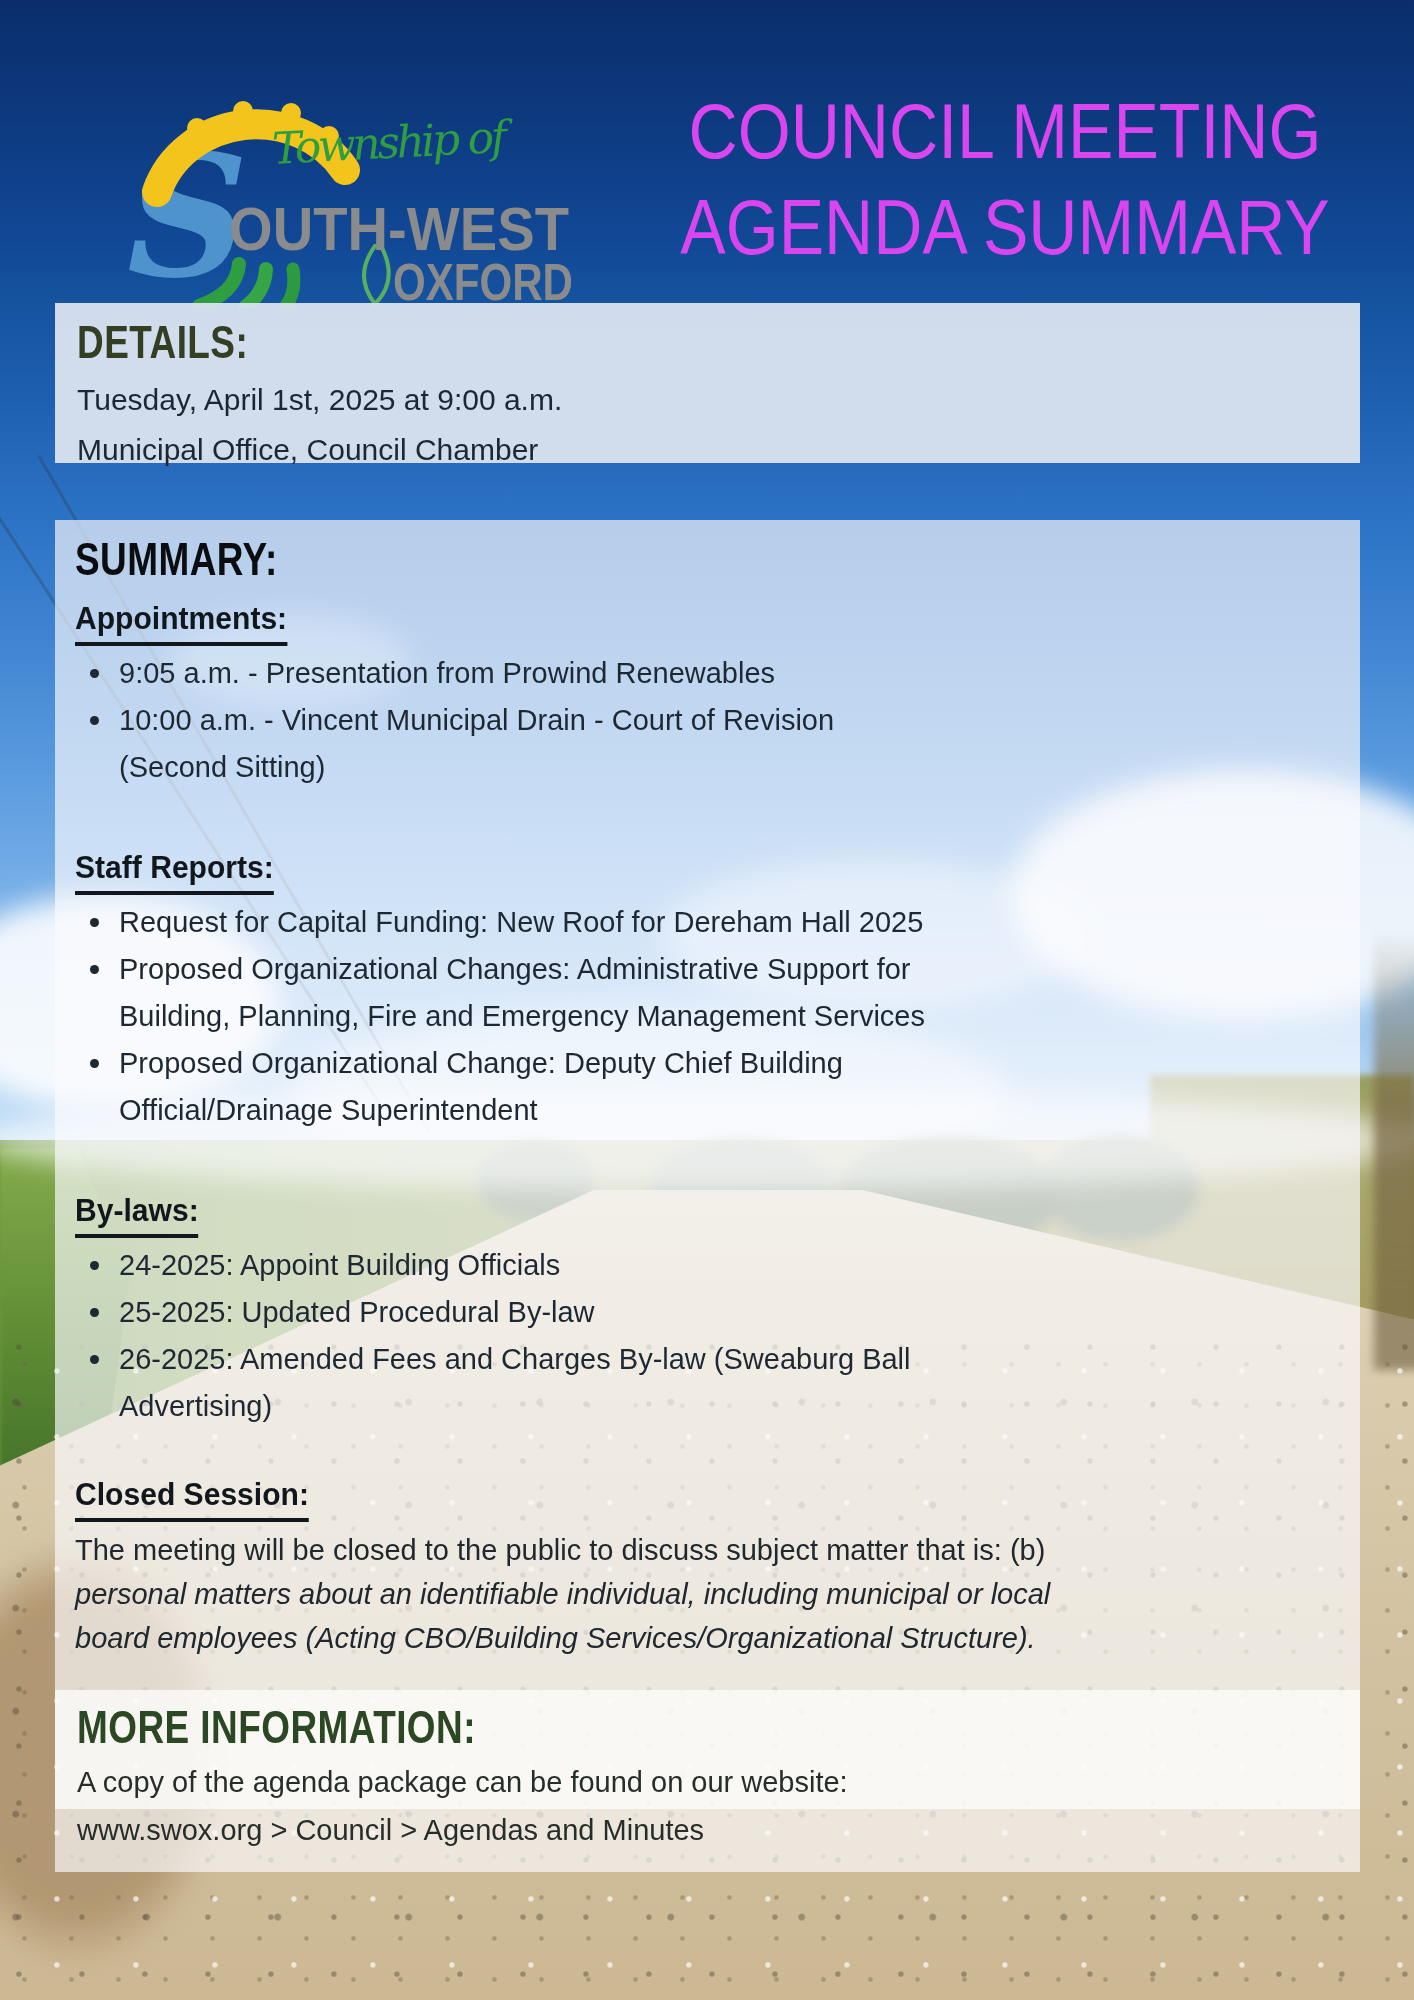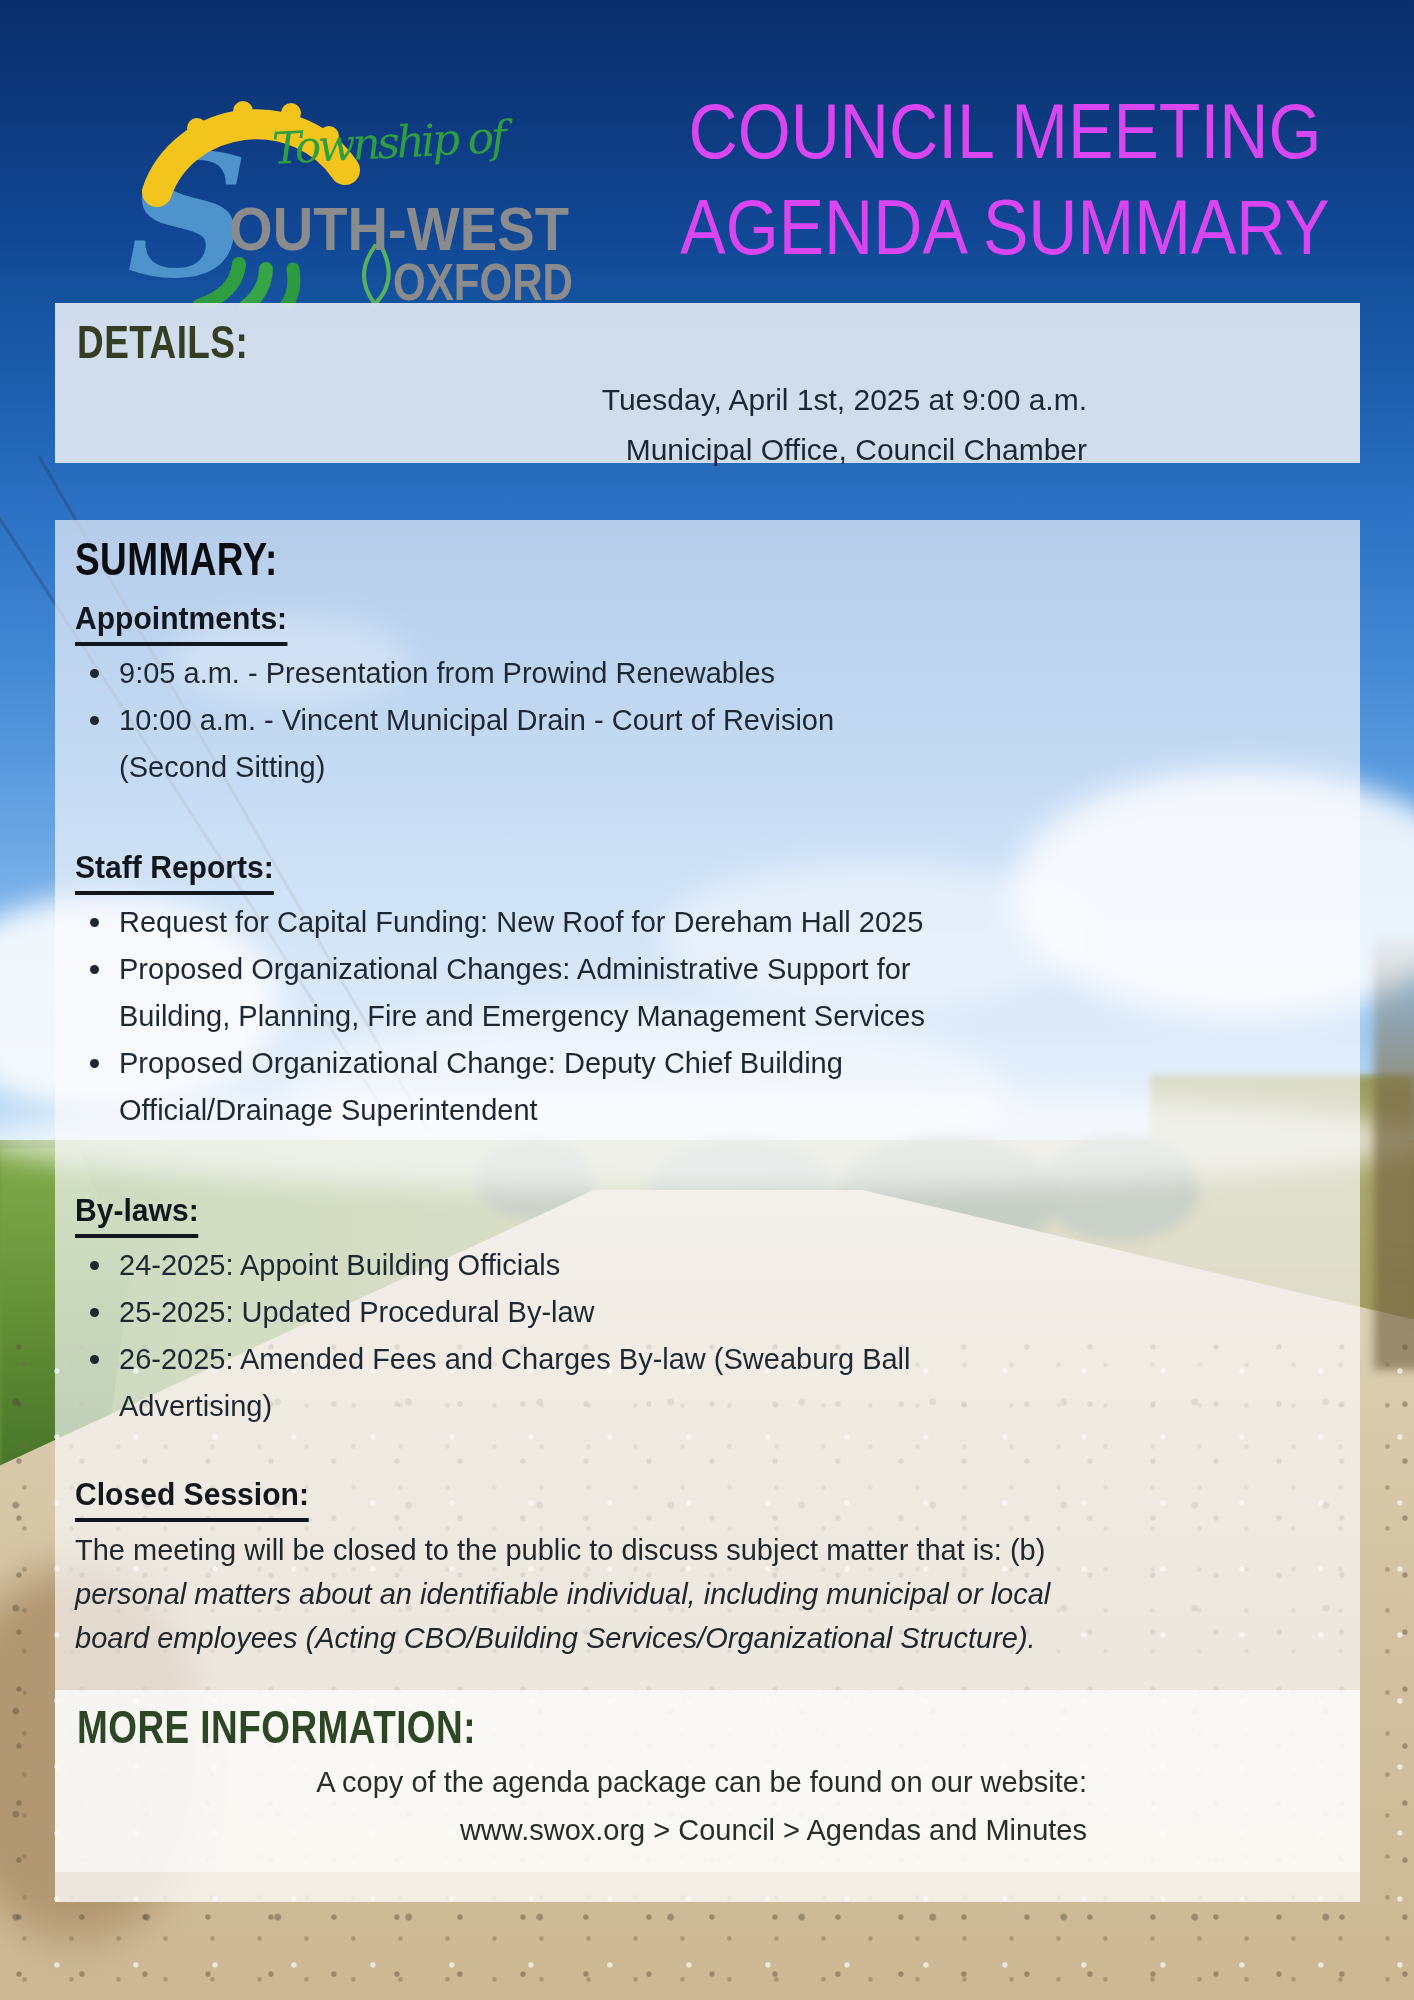--- a/index.html
+++ b/index.html
@@ -61,30 +61,30 @@
     color:#d946ef;font-size:74px;font-weight:400;line-height:96px;}
   .title .tline{display:block;transform:scaleX(.92) scaleY(1.04);}
 
   .logo{position:absolute;left:103px;top:66px;}
 
   .box{position:absolute;left:55px;width:1305px;box-sizing:border-box;}
   .details-box{top:303px;height:160px;background:rgba(217,226,238,.96);
     padding:16px 30px 0 22px;}
   .summary-box{top:520px;height:1352px;background:rgba(250,251,253,.67);
     padding:16px 30px 0 20px;}
-  .moreinfo-box{top:1690px;height:212px;background:rgba(252,252,250,.78);
+  .moreinfo-box{top:1690px;height:119px;background:rgba(252,252,250,.78);
     padding:14px 30px 0 22px;}
 
   .h-big{display:inline-block;font-weight:700;font-size:42px;line-height:48px;
     letter-spacing:.5px;transform:scaleX(.88) scaleY(1.1);transform-origin:left center;}
   .h-details{color:#333e23;}
   .h-summary{color:#0b0d10;}
   .h-moreinfo{color:#2c4723;}
 
-  .center-lines{width:1010px;text-align:right;color:#1d2733;}
+  .center-lines{width:1010px;text-align:left;color:#1d2733;}
   .details-lines{margin-top:8px;font-size:30px;line-height:50px;}
   .moreinfo-lines{margin-top:6px;font-size:29px;line-height:48px;color:#272e2a;}
 
   .subhead{font-size:31px;line-height:42px;font-weight:700;color:#12171d;margin:0 0 4px 0;}
   .subhead span{display:inline-block;border-bottom:4px solid #12171d;padding-bottom:2px;
     transform:scaleX(.97);transform-origin:left center;}
   .blist{list-style:none;margin:0;padding:0;width:870px;
     font-size:29px;line-height:47px;color:#1e2833;}
   .blist li{position:relative;padding-left:44px;}
   .blist li::before{content:"";position:absolute;left:15px;top:19px;width:9px;height:9px;

